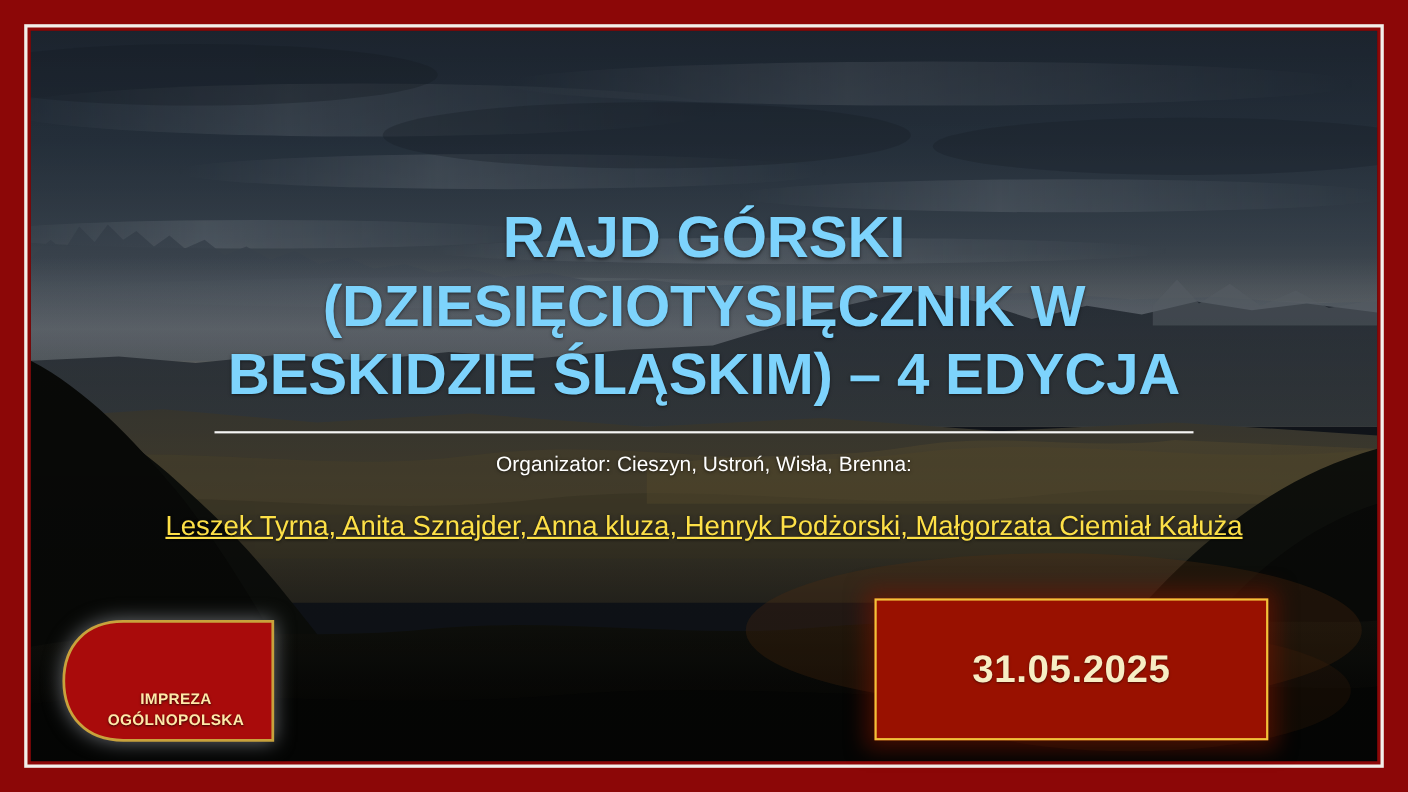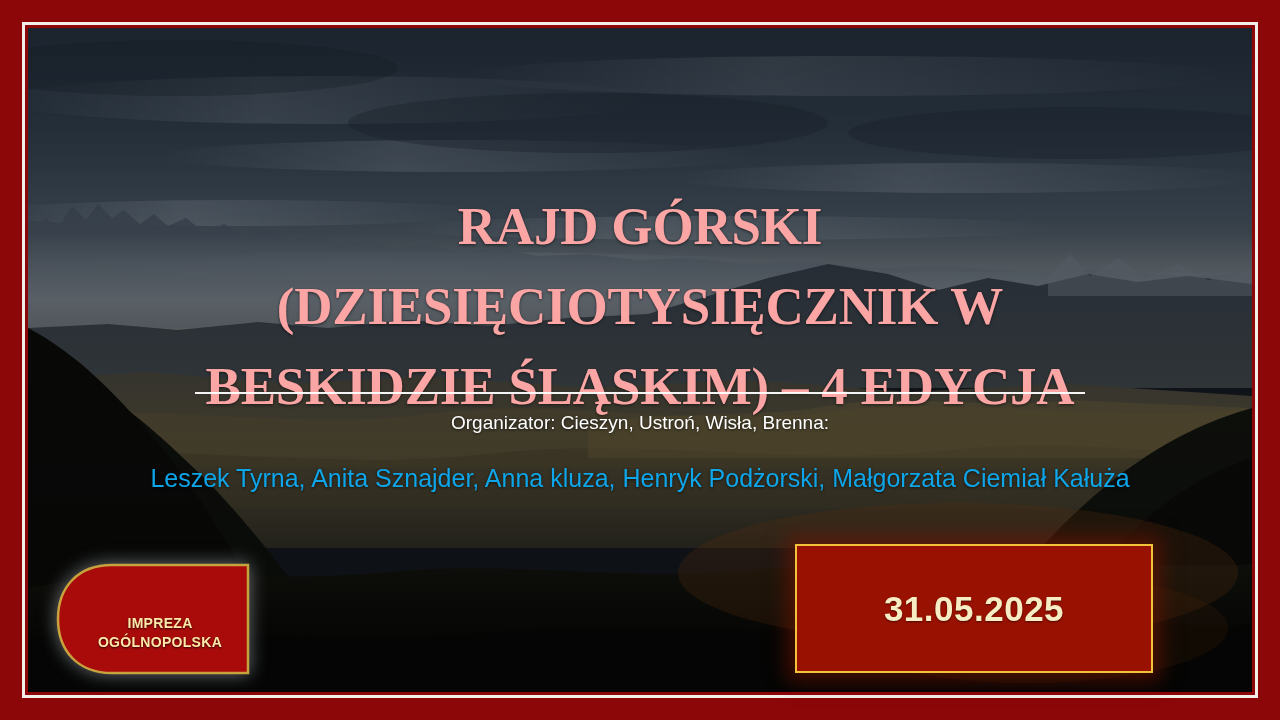--- a/index.html
+++ b/index.html
@@ -50,28 +50,27 @@
   
   .title-block {
     position: absolute;
     left: 110px;
     top: 186px;
     width: 1060px;
     text-align: center;
   }
   .title {
     font-size: 53px;
-    line-height: 80px;
+    line-height: 62px;
     font-weight: bold;
-    color: #fca5a5;
+    color: #7dd3fc;
     letter-spacing: -0.2px;
     margin: 0;
     text-shadow: 0 1px 3px rgba(0,0,0,0.55);
     white-space: pre-line;
-    font-family: Liberation Serif, serif;
   }
   .title-rule {
     position: absolute;
     left: 85px;
     top: 206px;
     width: 890px;
     height: 2px;
     background: #ffffff;
     opacity: 0.95;
   }
@@ -91,42 +90,43 @@
     font-weight: normal;
     text-shadow: 0 1px 3px rgba(0,0,0,0.6);
     margin: 0;
   }
   .names-block {
     margin-top: 22px;
   }
   .names-line {
     font-size: 25px;
     line-height: 33px;
-    color: #0ea5e9;
+    color: #fde047;
     font-weight: normal;
     text-shadow: 0 1px 3px rgba(0,0,0,0.6);
     margin: 0;
     white-space: nowrap;
+    text-decoration: underline;
   }
   .names-line.second { white-space: normal; }
 
   
   .badge {
     position: absolute;
     left: 56px;
     top: 563px;
     width: 194px;
     height: 112px;
     filter: drop-shadow(0 0 9px rgba(190,195,205,0.55));
   }
   .badge svg { display:block; width:100%; height:100%; }
   .badge-text {
     position: absolute;
     left: 0;
-    top: 0;
+    top: 12px;
     width: 194px;
     height: 140px;
     display: flex;
     flex-direction: column;
     align-items: center;
     justify-content: center;
     padding-left: 14px;
     box-sizing: border-box;
     pointer-events: none;
   }

